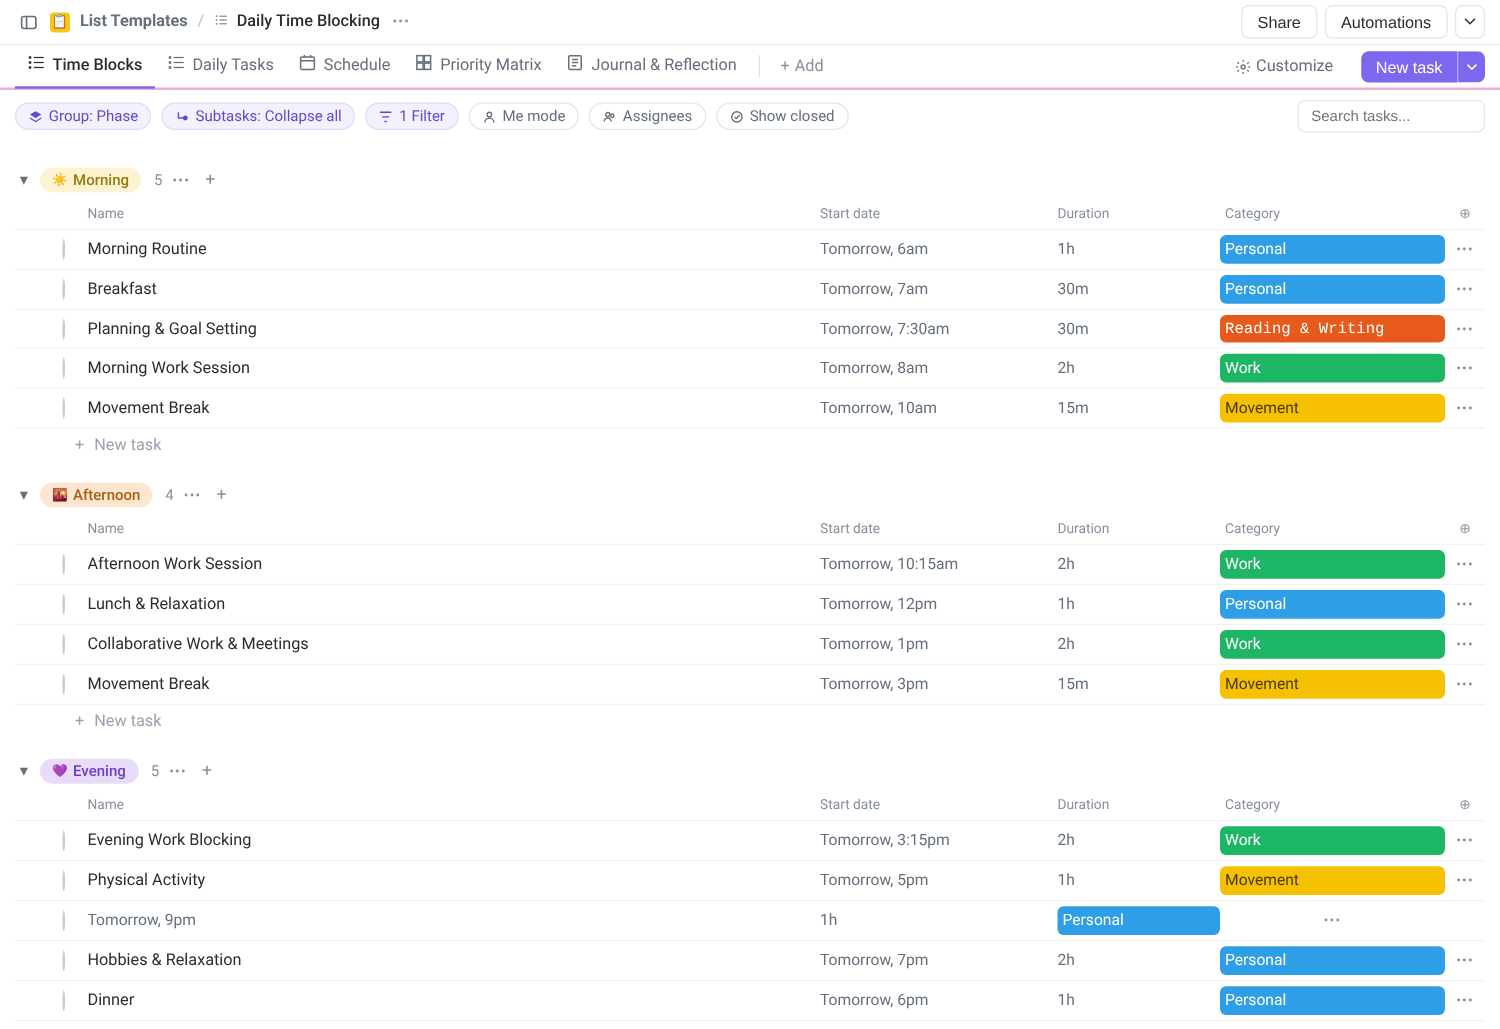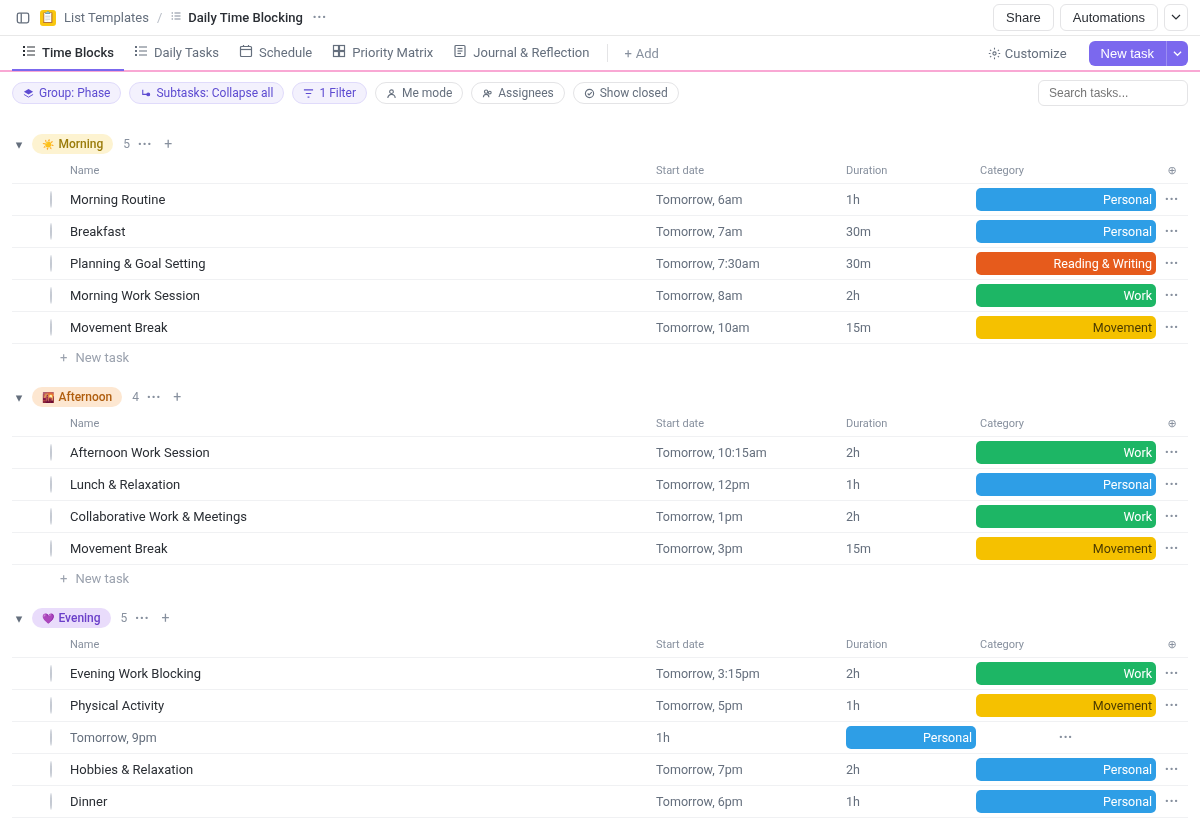--- a/index.html
+++ b/index.html
@@ -2,21 +2,21 @@
 <html><head>
 <meta charset="utf-8">
 <style>
 * { box-sizing: border-box; margin: 0; padding: 0; }
 body { font-family: -apple-system, BlinkMacSystemFont, "Segoe UI", Roboto, sans-serif; font-size: 13px; color: #2a2e34; background: #fff; }
 .topbar { display: flex; align-items: center; padding: 6px 12px; border-bottom: 1px solid #e8e8e8; height: 36px; }
 .icon-btn { display: inline-flex; align-items: center; justify-content: center; width: 22px; height: 22px; border-radius: 4px; cursor: pointer; color: #656f7d; }
 .breadcrumb { display: flex; align-items: center; gap: 8px; margin-left: 6px; }
 .bc-icon { width: 16px; height: 16px; background: #f9c710; border-radius: 3px; display: inline-flex; align-items: center; justify-content: center; color: #fff; font-size: 11px; }
 .bc-sep { color: #b9bec7; }
-.bc-link { color: #656f7d; cursor: pointer; }
+.bc-link { color: #656f7d; cursor: pointer; font-weight: bold; }
 .bc-current { display: flex; align-items: center; gap: 6px; color: #2a2e34; font-weight: 500; }
 .list-icon-sm { color: #87909e; }
 .spacer { flex: 1; }
 .top-actions { display: flex; gap: 6px; align-items: center; }
 .btn { padding: 5px 12px; border: 1px solid #e4e4e6; border-radius: 6px; background: #fff; cursor: pointer; font-size: 13px; color: #2a2e34; }
 
 .viewbar { display: flex; align-items: center; padding: 0 12px; border-bottom: 2px solid #f9a8d4; height: 36px; gap: 4px; }
 .view-tab { display: flex; align-items: center; gap: 6px; padding: 8px 10px; cursor: pointer; color: #656f7d; height: 36px; border-bottom: 2px solid transparent; }
 .view-tab.active { color: #2a2e34; border-bottom-color: #7b68ee; font-weight: 500; }
 .view-tab svg { width: 14px; height: 14px; }
@@ -48,23 +48,23 @@
 .add-icon { color: #87909e; cursor: pointer; font-size: 14px; width: 16px; text-align: center; }
 
 .col-header { display: grid; grid-template-columns: 34px 1fr 190px 130px 180px 32px; padding: 6px 0 6px 24px; border-bottom: 1px solid #f0f1f3; font-size: 11px; color: #87909e; align-items: center; }
 .plus-col { text-align: center; cursor: pointer; }
 
 .task-row { display: grid; grid-template-columns: 34px 1fr 190px 130px 180px 32px; padding: 4px 0 4px 24px; border-bottom: 1px solid #f0f1f3; align-items: center; font-size: 13px; min-height: 27px;}
 .status-circle { width: 14px; height: 14px; border: 1.5px solid #c4c9d2; border-radius: 50%; cursor: pointer; margin-left: 14px; }
 .task-name { color: #2a2e34; cursor: pointer; }
 .task-date { color: #656f7d; font-size: 12.5px; }
 .task-dur { color: #656f7d; font-size: 12.5px; }
-.cat-pill { padding: 4px 4px; border-radius: 5px; text-align: right; font-size: 12.5px; color: #fff; cursor: pointer; }
+.cat-pill { padding: 4px 4px; border-radius: 5px; text-align: left; font-size: 12.5px; color: #fff; cursor: pointer; }
 .cat-personal { background: #2e9ee6; }
-.cat-reading { background: #e65b1c; }
+.cat-reading { background: #e65b1c; font-family: Liberation Mono, monospace; }
 .cat-work { background: #1db665; }
 .cat-movement { background: #f5c100; color: #4a3a00; }
 .row-more { color: #87909e; cursor: pointer; text-align: center; letter-spacing: 1px; font-size: 11px;}
 
 .new-task-row { display: flex; align-items: center; gap: 8px; padding: 6px 0 6px 48px; color: #9ba2ae; font-size: 13px; cursor: pointer; }
 .new-task-row .plus { font-size: 13px; }
 </style>
 </head>
 <body>
 

